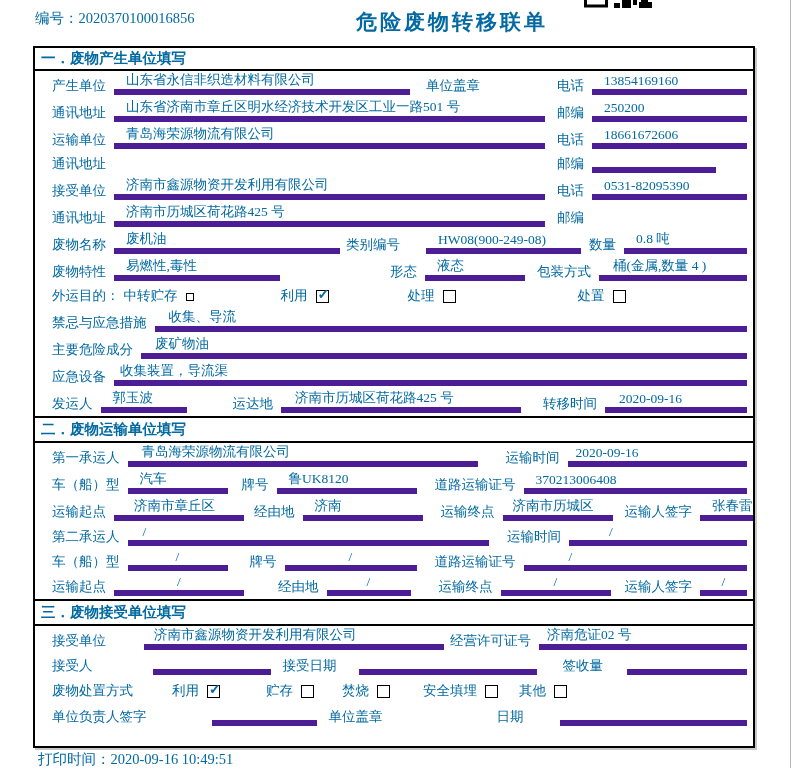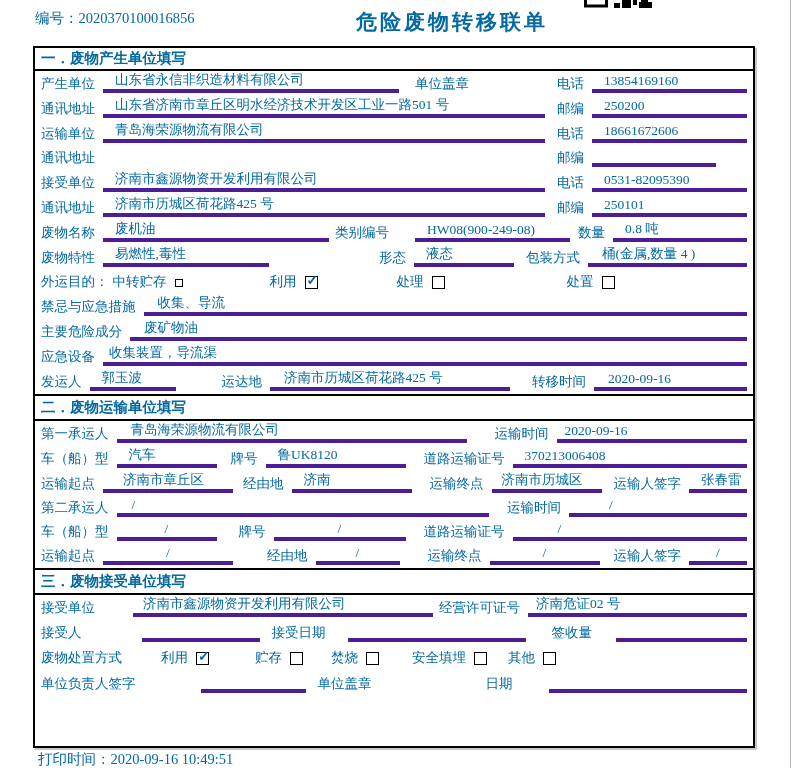--- a/index.html
+++ b/index.html
@@ -10,24 +10,24 @@
   .title { position:absolute; left:348px; top:0; margin:8px; font-size:21px; font-weight:bold;
            letter-spacing:3px; font-family:"Liberation Sans","DejaVu Sans",sans-serif; white-space:nowrap; }
   .qr { position:absolute; left:584px; top:0; }
   .pageedge { position:absolute; left:790px; top:0; width:1px; height:768px; background:#b9b9b9; }
   .box { position:absolute; left:33px; top:46px; width:722px; height:702px; border:2px solid #000;
          box-shadow:2px 2px 0 rgba(130,130,130,.45); display:flex; flex-direction:column; background:#fff; }
   .sech { flex:0 0 23px; display:flex; align-items:center; padding:0 6px; font-weight:bold;
           font-size:14.5px; font-family:"Liberation Sans","DejaVu Sans",sans-serif; border-bottom:2px solid #000; }
   .sech.mid { flex:0 0 27px; border-top:2px solid #000; }
   .notice { flex:0 0 32px; display:flex; align-items:center; padding:0 6px; border-bottom:2px solid #000; font-size:14px; }
-  .row { flex:0 0 24px; display:flex; align-items:flex-end; padding:0 6px 3px 6px; }
+  .row { flex:0 0 24px; display:flex; align-items:flex-end; padding:0 6px 3px 17px; }
   .row3 { flex:0 0 25px; }
   .l { white-space:nowrap; flex:0 0 auto; }
-  .v { border-bottom:4px solid #4c1d95; white-space:nowrap; flex:0 0 auto; min-height:17px; padding-left:12px; }
+  .v { border-bottom:6px solid #4c1d95; white-space:nowrap; flex:0 0 auto; min-height:17px; padding-left:12px; }
   .g { flex:1 1 auto; }
   .c { text-align:center; padding-left:0; }
   .rg { display:flex; align-items:flex-end; margin-left:auto; width:190px; flex:0 0 auto; }
   .rg .l { margin-right:8px; }
   .rg .v { flex:1 1 auto; }
   .cb { flex:0 0 auto; width:13px; height:13px; border:1.5px solid #000; position:relative; margin-bottom:2px; }
   .cb.small { width:8px; height:8px; border-width:1px; margin-bottom:4px; }
   .cb.checked::after { content:"\2713"; position:absolute; left:1px; top:-5px; font-size:14px; font-weight:bold; }
   .ftr { position:absolute; left:38px; top:750px; font-size:14.5px; white-space:nowrap; }
   .ml8{margin-left:8px}.mr8{margin-right:8px}.mr12{margin-right:12px}
@@ -99,21 +99,20 @@
           <span class="l">电话</span>
           <span class="v">0531-82095390</span>
         </span>
     </div>
 
     <div class="row">
       <span class="l mr8">通讯地址</span>
       <span class="v g mr12">济南市历城区荷花路425 号</span>
       <span class="rg">
           <span class="l">邮编</span>
-          <span class="v">250101</span>
         </span>
     </div>
 
     <div class="row">
       <span class="l mr8">废物名称</span>
       <span class="v" style="width:226px">废机油</span>
       <span class="l" style="margin-left:6px">类别编号</span>
       <span class="v" style="width:155px;margin-left:26px">HW08(900-249-08)</span>
       <span class="l ml8">数量</span>
       <span class="v g ml8">0.8 吨</span>

